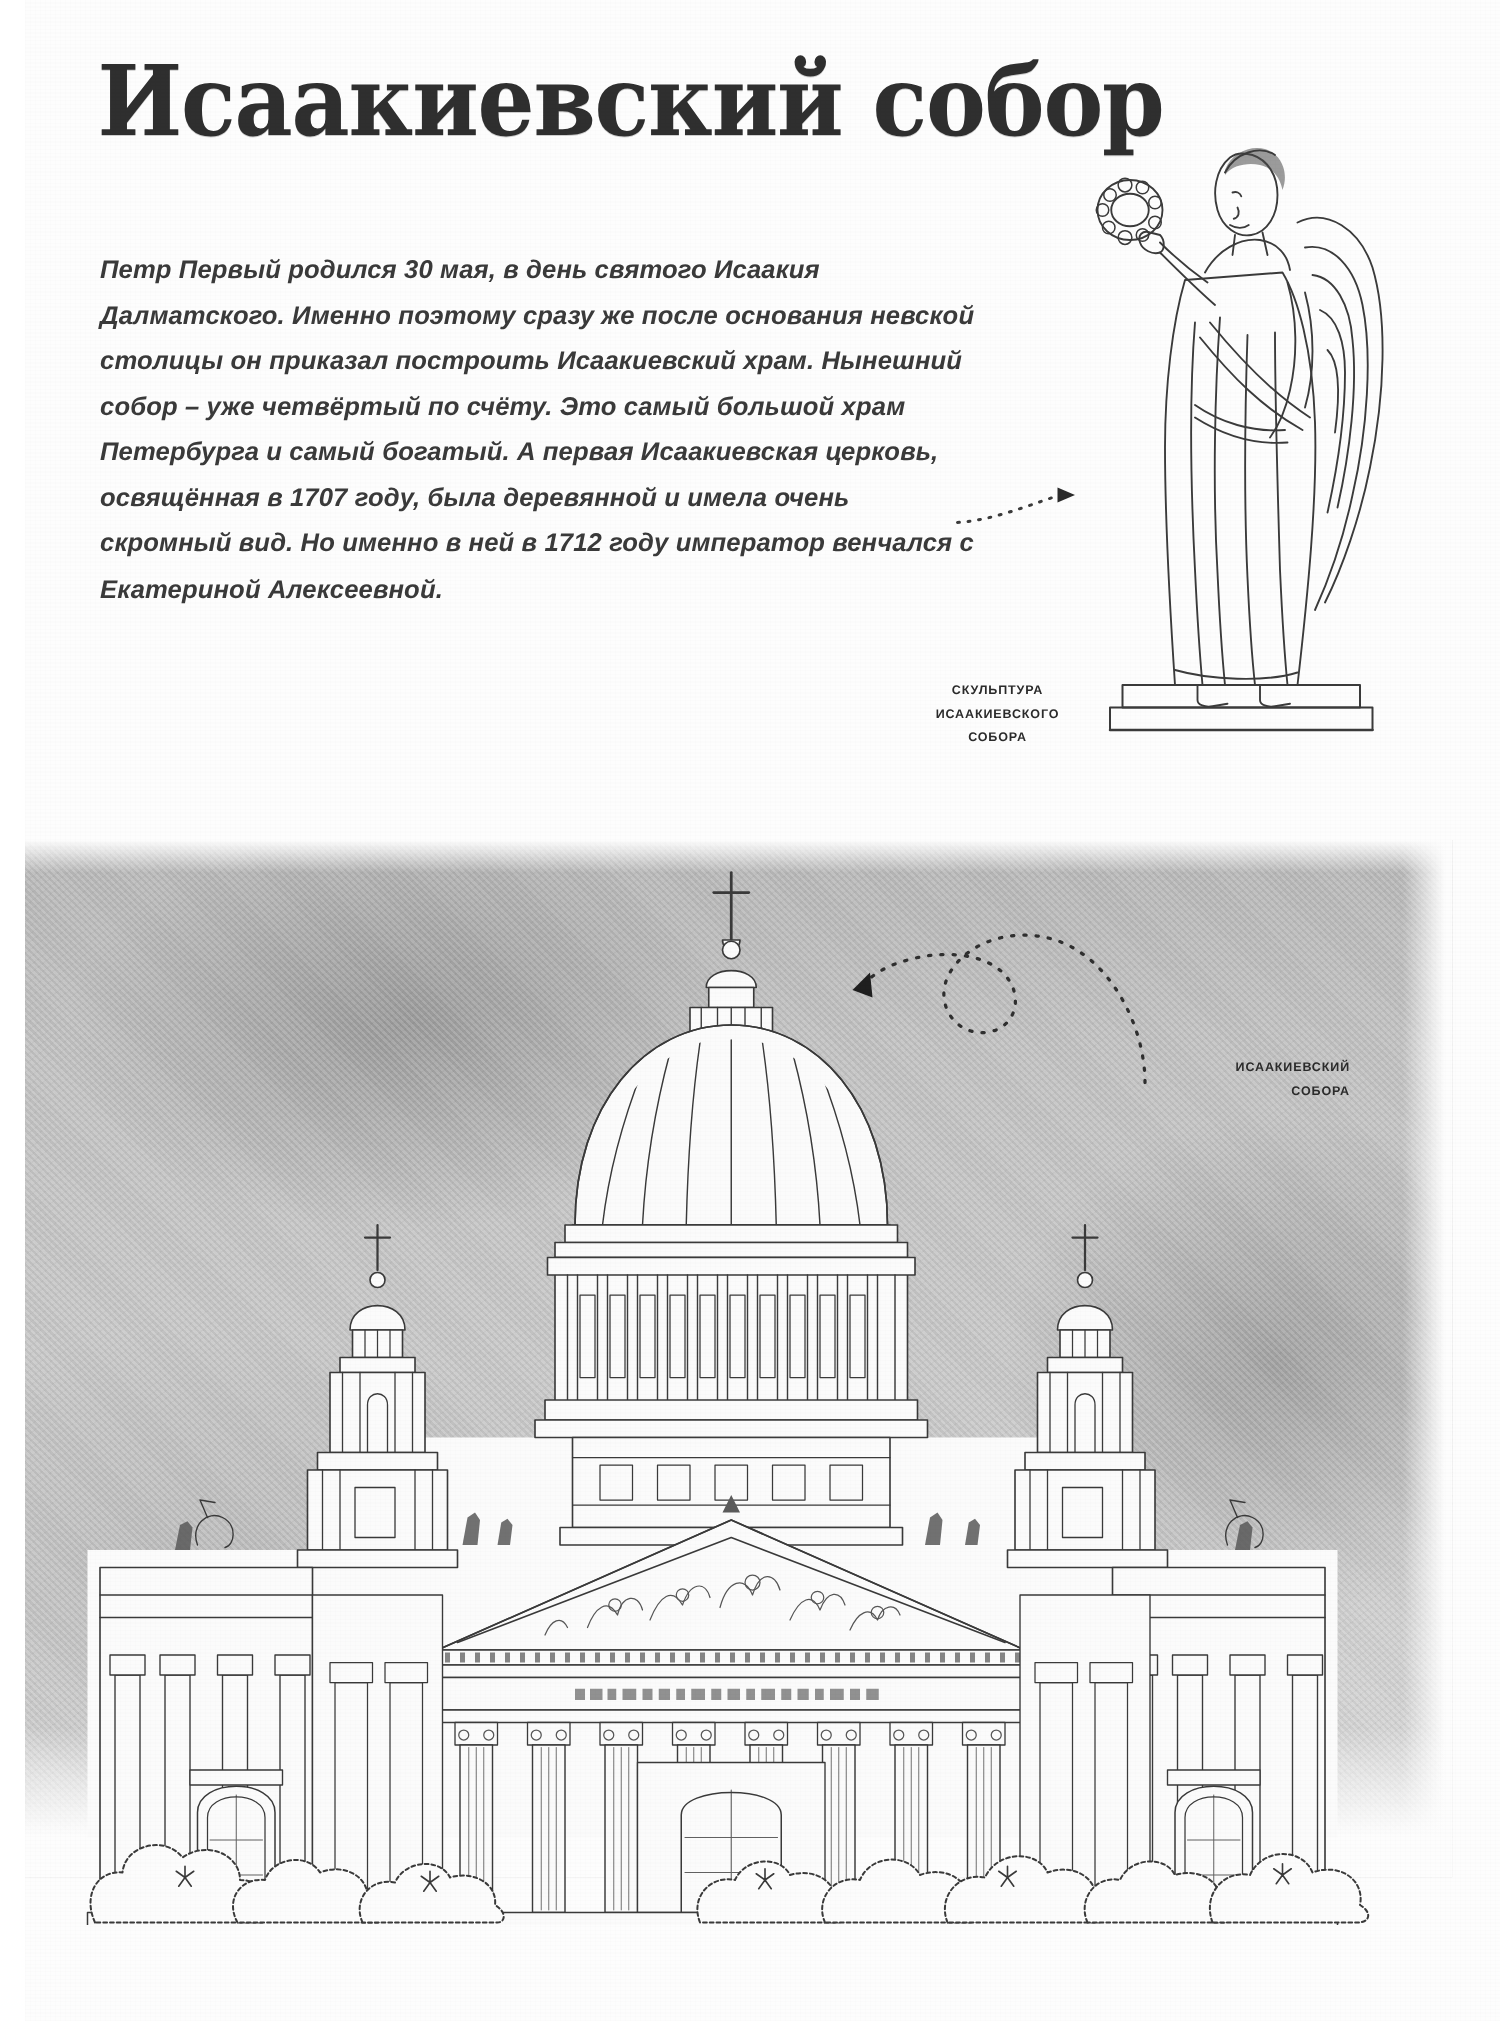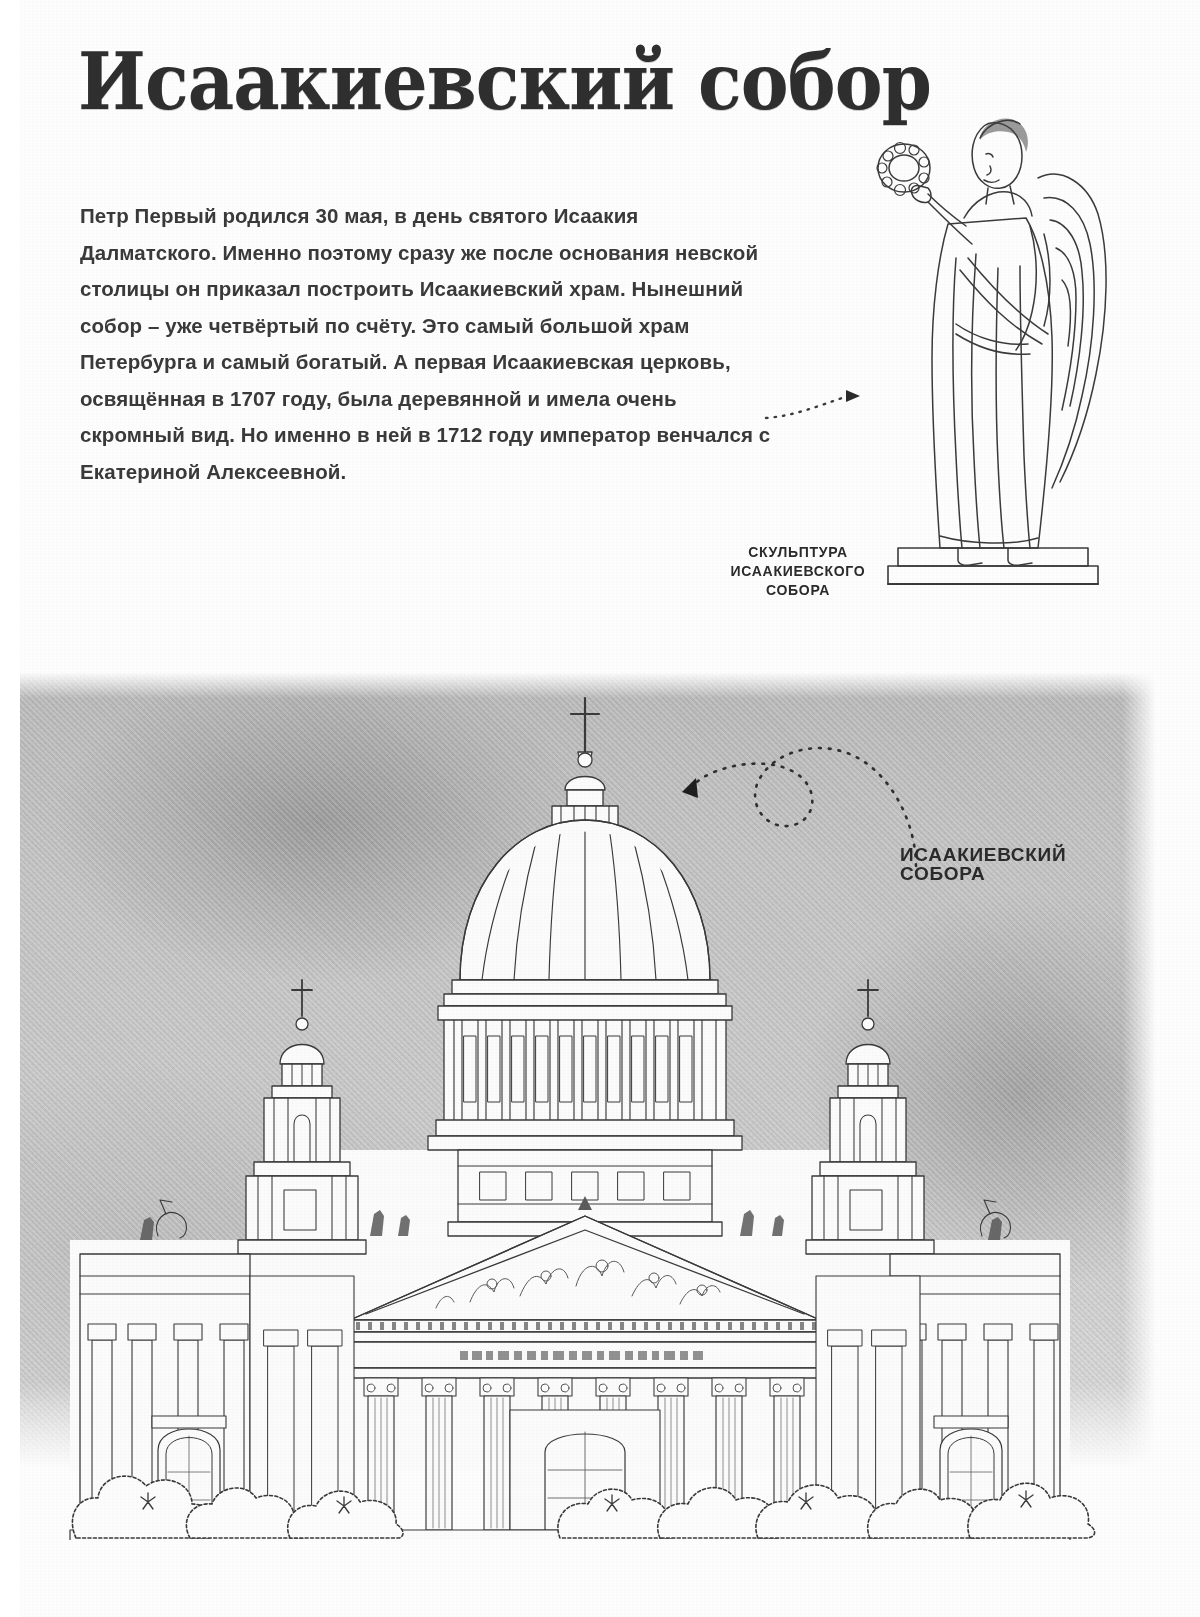--- a/index.html
+++ b/index.html
@@ -49,37 +49,38 @@
   
   .intro {
     position: absolute;
     left: 60px; top: 198px;
     width: 700px;
     font-size: 20.5px;
     line-height: 36.5px;
     color: #3a3a3a;
     font-weight: 600;
     letter-spacing: .1px;
+    font-style: italic;
   }
 
   
   .angel-wrap {
     position: absolute;
     left: 820px; top: 58px;
     width: 300px; height: 560px;
   }
   .angel-wrap svg { width: 100%; height: 100%; display: block; }
 
   
   .sculpt-caption {
     position: absolute;
     left: 688px; top: 543px;
     width: 180px;
     text-align: center;
-    font-size: 14px;
+    font-size: 10px;
     font-weight: 700;
     line-height: 19px;
     letter-spacing: .7px;
     color: #2b2b2b;
   }
 
   
   .arrow-sculpt {
     position: absolute;
     left: 740px; top: 372px;
@@ -136,22 +137,22 @@
     position: absolute;
     left: 660px; top: 716px;
     width: 250px; height: 160px;
   }
   .arrow-cath svg { width:100%; height:100%; display:block; }
 
   .cath-caption {
     position: absolute;
     left: 880px; top: 845px;
     width: 180px;
-    text-align: left;
-    font-size: 19px;
+    text-align: right;
+    font-size: 10px;
     font-weight: 700;
     line-height: 19px;
     letter-spacing: .7px;
     color: #2b2b2b;
   }
 </style>
 </head>
 <body>
 
 <div class="page">

